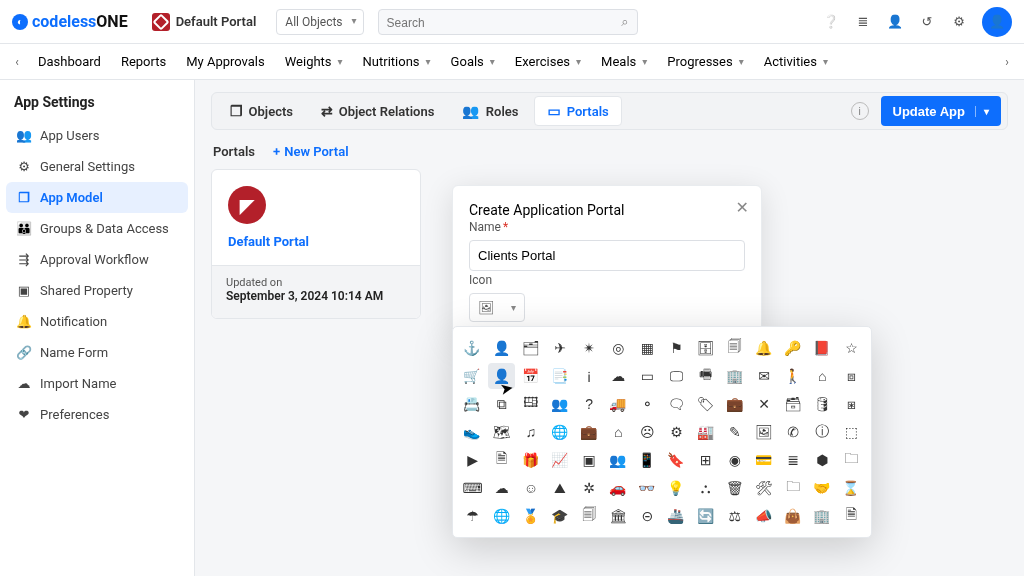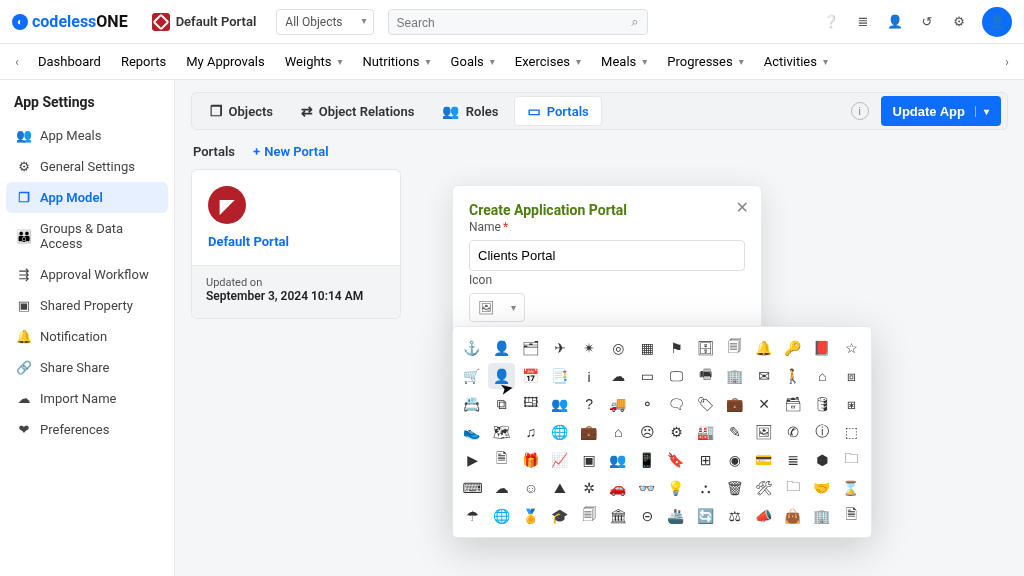--- a/index.html
+++ b/index.html
@@ -5,36 +5,36 @@
 *{box-sizing:border-box;margin:0;padding:0}
 body{font-family:-apple-system,BlinkMacSystemFont,"Segoe UI",Roboto,sans-serif;font-size:13px;color:#333;background:#f5f6f8;width:1024px;height:576px;overflow:hidden;position:relative}
 
 .hdr{display:flex;align-items:center;height:44px;background:#fff;border-bottom:1px solid #e3e6ea;padding:0 12px;gap:8px}
 .logo{display:flex;align-items:center;font-weight:700;color:#0d6efd;font-size:16px}
 .logo .one{color:#111}
 .logo-ic{width:16px;height:16px;background:#0d6efd;border-radius:50%;margin-right:4px;display:inline-flex;align-items:center;justify-content:center;color:#fff;font-size:10px;font-weight:900}
 .portal-chip{display:flex;align-items:center;gap:6px;margin-left:16px;font-weight:600}
 .portal-chip .micn{width:18px;height:18px;background:#b3202a;border-radius:3px;display:inline-block;position:relative}
 .portal-chip .micn::after{content:'';position:absolute;inset:3px;border:2px solid #fff;border-radius:2px;transform:rotate(45deg)}
-.obj-sel{border:1px solid #dcdfe4;background:#fff;border-radius:4px;padding:5px 30px 5px 8px;font-size:12px;color:#555;position:relative;margin-left:12px}
+.obj-sel{border:1px solid #dcdfe4;background:#fff;border-radius:4px;padding:5px 20px 5px 8px;font-size:12px;color:#555;position:relative;margin-left:12px}
 .obj-sel::after{content:'▾';position:absolute;right:6px;color:#888;font-size:10px}
 .srch{flex:0 0 260px;display:flex;align-items:flex-end;border:1px solid #dcdfe4;background:#f7f8fa;border-radius:4px;padding:4px 8px;margin-left:6px}
 .srch input{border:none;outline:none;background:transparent;flex:1;font-size:12px}
 .srch .sicn{color:#888}
 .hdr-r{margin-left:auto;display:flex;gap:14px;align-items:center;color:#555}
 .hdr-r .ic{cursor:pointer;width:18px;text-align:center}
 .avatar{width:30px;height:30px;border-radius:50%;background:#0d6efd;color:#fff;display:flex;align-items:center;justify-content:center}
 
 .nav{display:flex;align-items:center;height:36px;background:#fff;border-bottom:1px solid #e3e6ea;padding:0 8px;gap:2px;position:relative}
 .nav .chev{width:18px;text-align:center;color:#666;cursor:pointer;font-size:12px}
 .nav .navitem{padding:0 10px;color:#000000;font-size:13px;display:flex;align-items:center;gap:4px}
 .nav .carr::after{content:'▾';font-size:10px;color:#888;margin-left:2px}
 
 .body{display:flex;height:calc(576px - 44px - 36px)}
-.side{width:175px;background:#fff;border-right:1px solid #e3e6ea;padding:14px 6px}
+.side{width:195px;background:#fff;border-right:1px solid #e3e6ea;padding:14px 6px}
 .side h3{font-size:14px;font-weight:700;padding:0 8px 10px;color:#222}
 .sitem{display:flex;align-items:center;gap:8px;padding:8px 10px;border-radius:6px;color:#444;font-size:13px;cursor:pointer}
 .sitem.active{background:#e7f0ff;color:#0d6efd;font-weight:600}
 .sitem .sic{width:16px;text-align:center;font-size:13px}
 .main{flex:1;padding:12px 16px;position:relative;overflow:hidden}
 
 .tabs{display:flex;align-items:center;background:#f2f3f5;border:1px solid #e3e6ea;border-radius:6px;height:38px;padding:0 6px;gap:4px}
 .tab{display:flex;align-items:center;gap:6px;padding:0 12px;height:30px;border-radius:4px;color:#333;font-weight:600;font-size:13px;cursor:pointer}
 .tab .tic{font-size:14px}
 .tab.active{background:#fff;border:1px solid #e3e6ea;color:#0d6efd}
@@ -48,21 +48,21 @@
 
 .card{width:210px;border:1px solid #e3e6ea;border-radius:6px;background:#fff;overflow:hidden}
 .card .top{padding:16px}
 .badge{width:38px;height:38px;border-radius:50%;background:#b3202a;display:flex;align-items:center;justify-content:center;color:#fff;font-size:18px;font-weight:700}
 .card .ttl{color:#0d6efd;font-weight:700;margin-top:10px}
 .card .bot{background:#f3f4f6;border-top:1px solid #e3e6ea;padding:8px 14px 15px;font-size:12px;color:#666}
 .card .bot .lab{font-size:11px}
 .card .bot .v{color:#222;font-weight:600;font-size:12px}
 
 .modal{position:absolute;left:452px;top:185px;width:310px;background:#fff;border-radius:6px;box-shadow:0 6px 30px rgba(0,0,0,.12);padding:16px;border:1px solid #e9ecef}
-.modal h4{font-size:14px;font-weight:700;color:#4d7c0f}
+.modal h4{font-size:14px;font-weight:400;color:#000000}
 .close{position:absolute;right:12px;top:12px;color:#888;cursor:pointer;font-size:16px}
 .lab{font-size:12px;color:#555;margin-top:2px}
 .req{color:#d93025;margin-left:2px}
 .inp{width:100%;border:1px solid #dcdfe4;border-radius:4px;padding:7px 8px;font-size:13px;margin-top:6px}
 .iconsel{display:flex;align-items:center;gap:6px;border:1px solid #dcdfe4;border-radius:4px;padding:6px 8px;margin-top:6px;width:56px;justify-content:space-between}
 .iconsel .ci{color:#555}
 .iconsel .cv{font-size:10px;color:#888}
 
 .picker{position:absolute;left:452px;top:326px;width:420px;background:#fff;border-radius:5px;box-shadow:0 10px 40px rgba(0,0,0,.18);padding:8px 6px;border:1px solid #e5e8ec}
 .grid{display:grid;grid-template-columns:repeat(14,1fr);gap:2px}
@@ -116,21 +116,21 @@
     </div>
   <span class="chev">›</span>
 </div>
 
 <div class="body">
   <div class="side">
     <h3>App Settings</h3>
     <div id="sideitems">
         <div class="sitem">
           <span class="sic">👥</span>
-          <span>App Meals</span>
+          <span>App Users</span>
         </div>
         <div class="sitem">
           <span class="sic">⚙</span>
           <span>General Settings</span>
         </div>
         <div class="sitem active">
           <span class="sic">❒</span>
           <span>App Model</span>
         </div>
         <div class="sitem">
@@ -144,21 +144,21 @@
         <div class="sitem">
           <span class="sic">▣</span>
           <span>Shared Property</span>
         </div>
         <div class="sitem">
           <span class="sic">🔔</span>
           <span>Notification</span>
         </div>
         <div class="sitem">
           <span class="sic">🔗</span>
-          <span>Share Share</span>
+          <span>Name Form</span>
         </div>
         <div class="sitem">
           <span class="sic">☁</span>
           <span>Import Name</span>
         </div>
         <div class="sitem">
           <span class="sic">❤</span>
           <span>Preferences</span>
         </div>
       </div>

